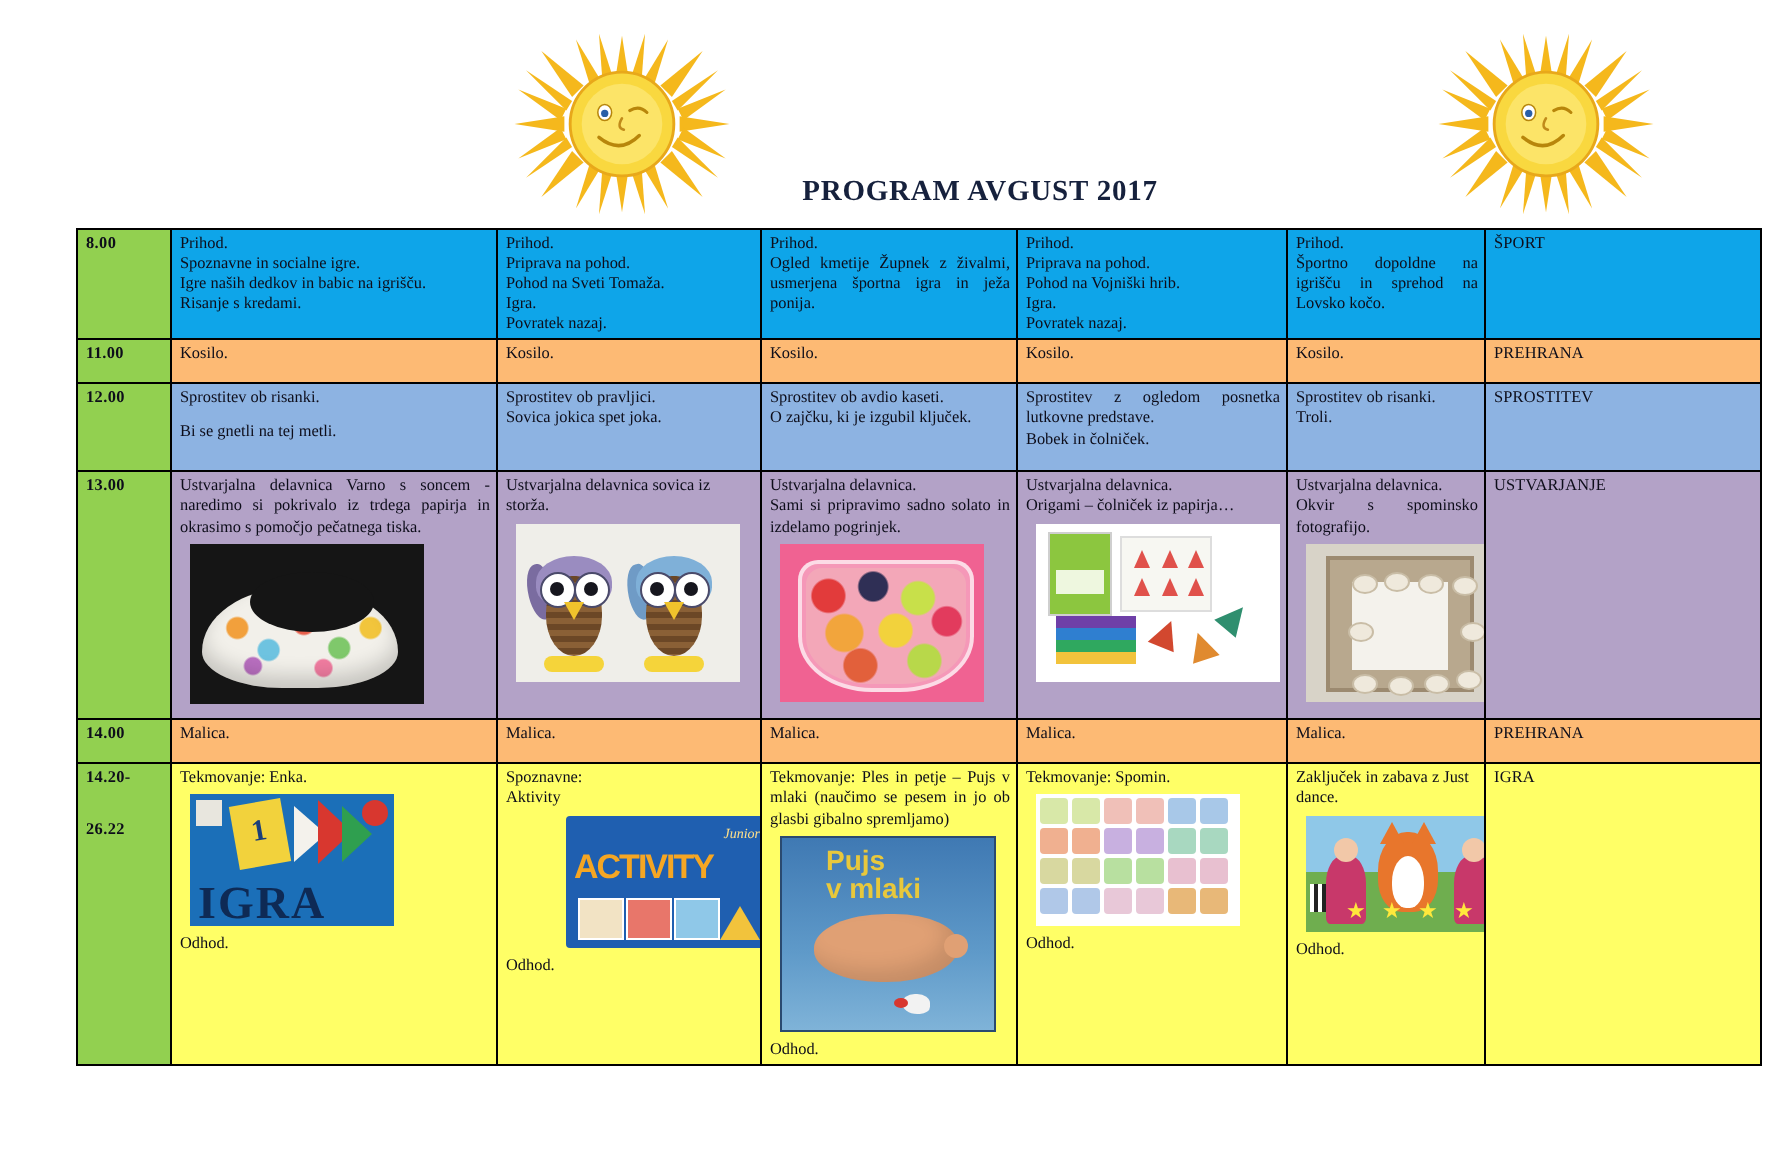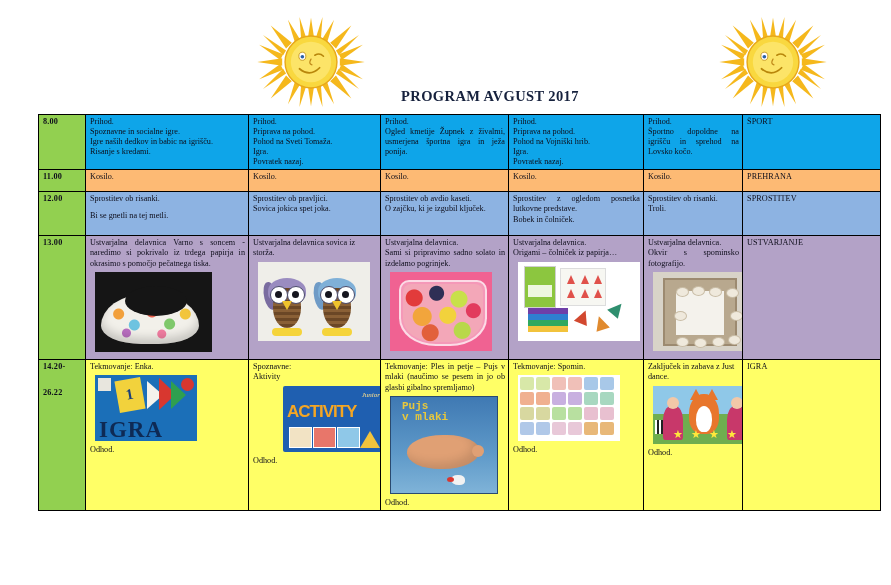--- a/index.html
+++ b/index.html
@@ -204,21 +204,21 @@
   .pic-activity .p1{left:6px;background:#f2e3c4;}
   .pic-activity .p2{left:30px;background:#e8766a;}
   .pic-activity .p3{left:54px;background:#8fc8e8;}
   .pic-activity .warn{position:absolute;right:5px;bottom:4px;width:0;height:0;border-left:10px solid transparent;border-right:10px solid transparent;border-bottom:17px solid #f2c33c;}
 
   
   .pic-pujs{width:106px;height:96px;background:#2f5f93;position:relative;overflow:hidden;border:1px solid #2a4a70;}
   .pic-pujs .sky{position:absolute;inset:0;background:linear-gradient(#3f79b3,#5f9ac9 60%,#7fb3d8);}
   .pic-pujs .pig{position:absolute;left:16px;top:38px;width:72px;height:34px;border-radius:50% 44% 50% 46%;background:#e0a074;box-shadow:inset -6px -6px 10px rgba(0,0,0,.12);}
   .pic-pujs .pig:after{content:"";position:absolute;right:-5px;top:10px;width:12px;height:12px;border-radius:50%;background:#e0a074;}
-  .pic-pujs .t{position:absolute;left:11px;top:4px;font-size:11px;font-weight:bold;color:#e8c83c;font-family:Liberation Mono, monospace;line-height:1;}
+  .pic-pujs .t{position:absolute;left:22px;top:4px;font-size:14px;font-weight:bold;color:#e8c83c;font-family:Liberation Sans, sans-serif;line-height:1;}
   .pic-pujs .bird{position:absolute;left:60px;bottom:8px;width:14px;height:10px;background:#f2f2f2;border-radius:50% 50% 40% 60%;}
   .pic-pujs .bird:after{content:"";position:absolute;left:-4px;top:2px;width:7px;height:5px;background:#d8372f;border-radius:50%;}
 
   
   .pic-memory{width:98px;height:62px;background:#ffffff;padding:2px;position:relative;overflow:hidden;}
   .pic-memory .grid{display:grid;grid-template-columns:repeat(6,1fr);grid-template-rows:repeat(4,1fr);gap:2px;width:94px;height:58px;}
   .pic-memory .grid i{border-radius:2px;}
 
   
   .pic-dance{width:102px;height:58px;position:relative;overflow:hidden;background:linear-gradient(#8fc8e8 0 48%,#6fae4f 48% 100%);}
@@ -497,20 +497,29 @@
                 <em></em>
                 <em></em>
                 <em></em>
           </span>
         </span>
       </td>
 
       <td class="bg-purple note">USTVARJANJE</td>
     </tr>
 
+    <tr style="height:22px">
+      <td class="hour">14.00</td>
+      <td class="bg-green">Malica.</td>
+      <td class="bg-green">Malica.</td>
+      <td class="bg-green">Malica.</td>
+      <td class="bg-green">Malica.</td>
+      <td class="bg-green">Malica.</td>
+      <td class="bg-green note">PREHRANA</td>
+    </tr>
 
     <tr style="height:136px">
       <td class="hour">
         <span>14.20-</span>
         <span class="hr2">26.22</span>
       </td>
 
       <td class="bg-yellow">
         <span class="cellline">Tekmovanje: Enka.</span>
         <span class="pic pic-enka">

